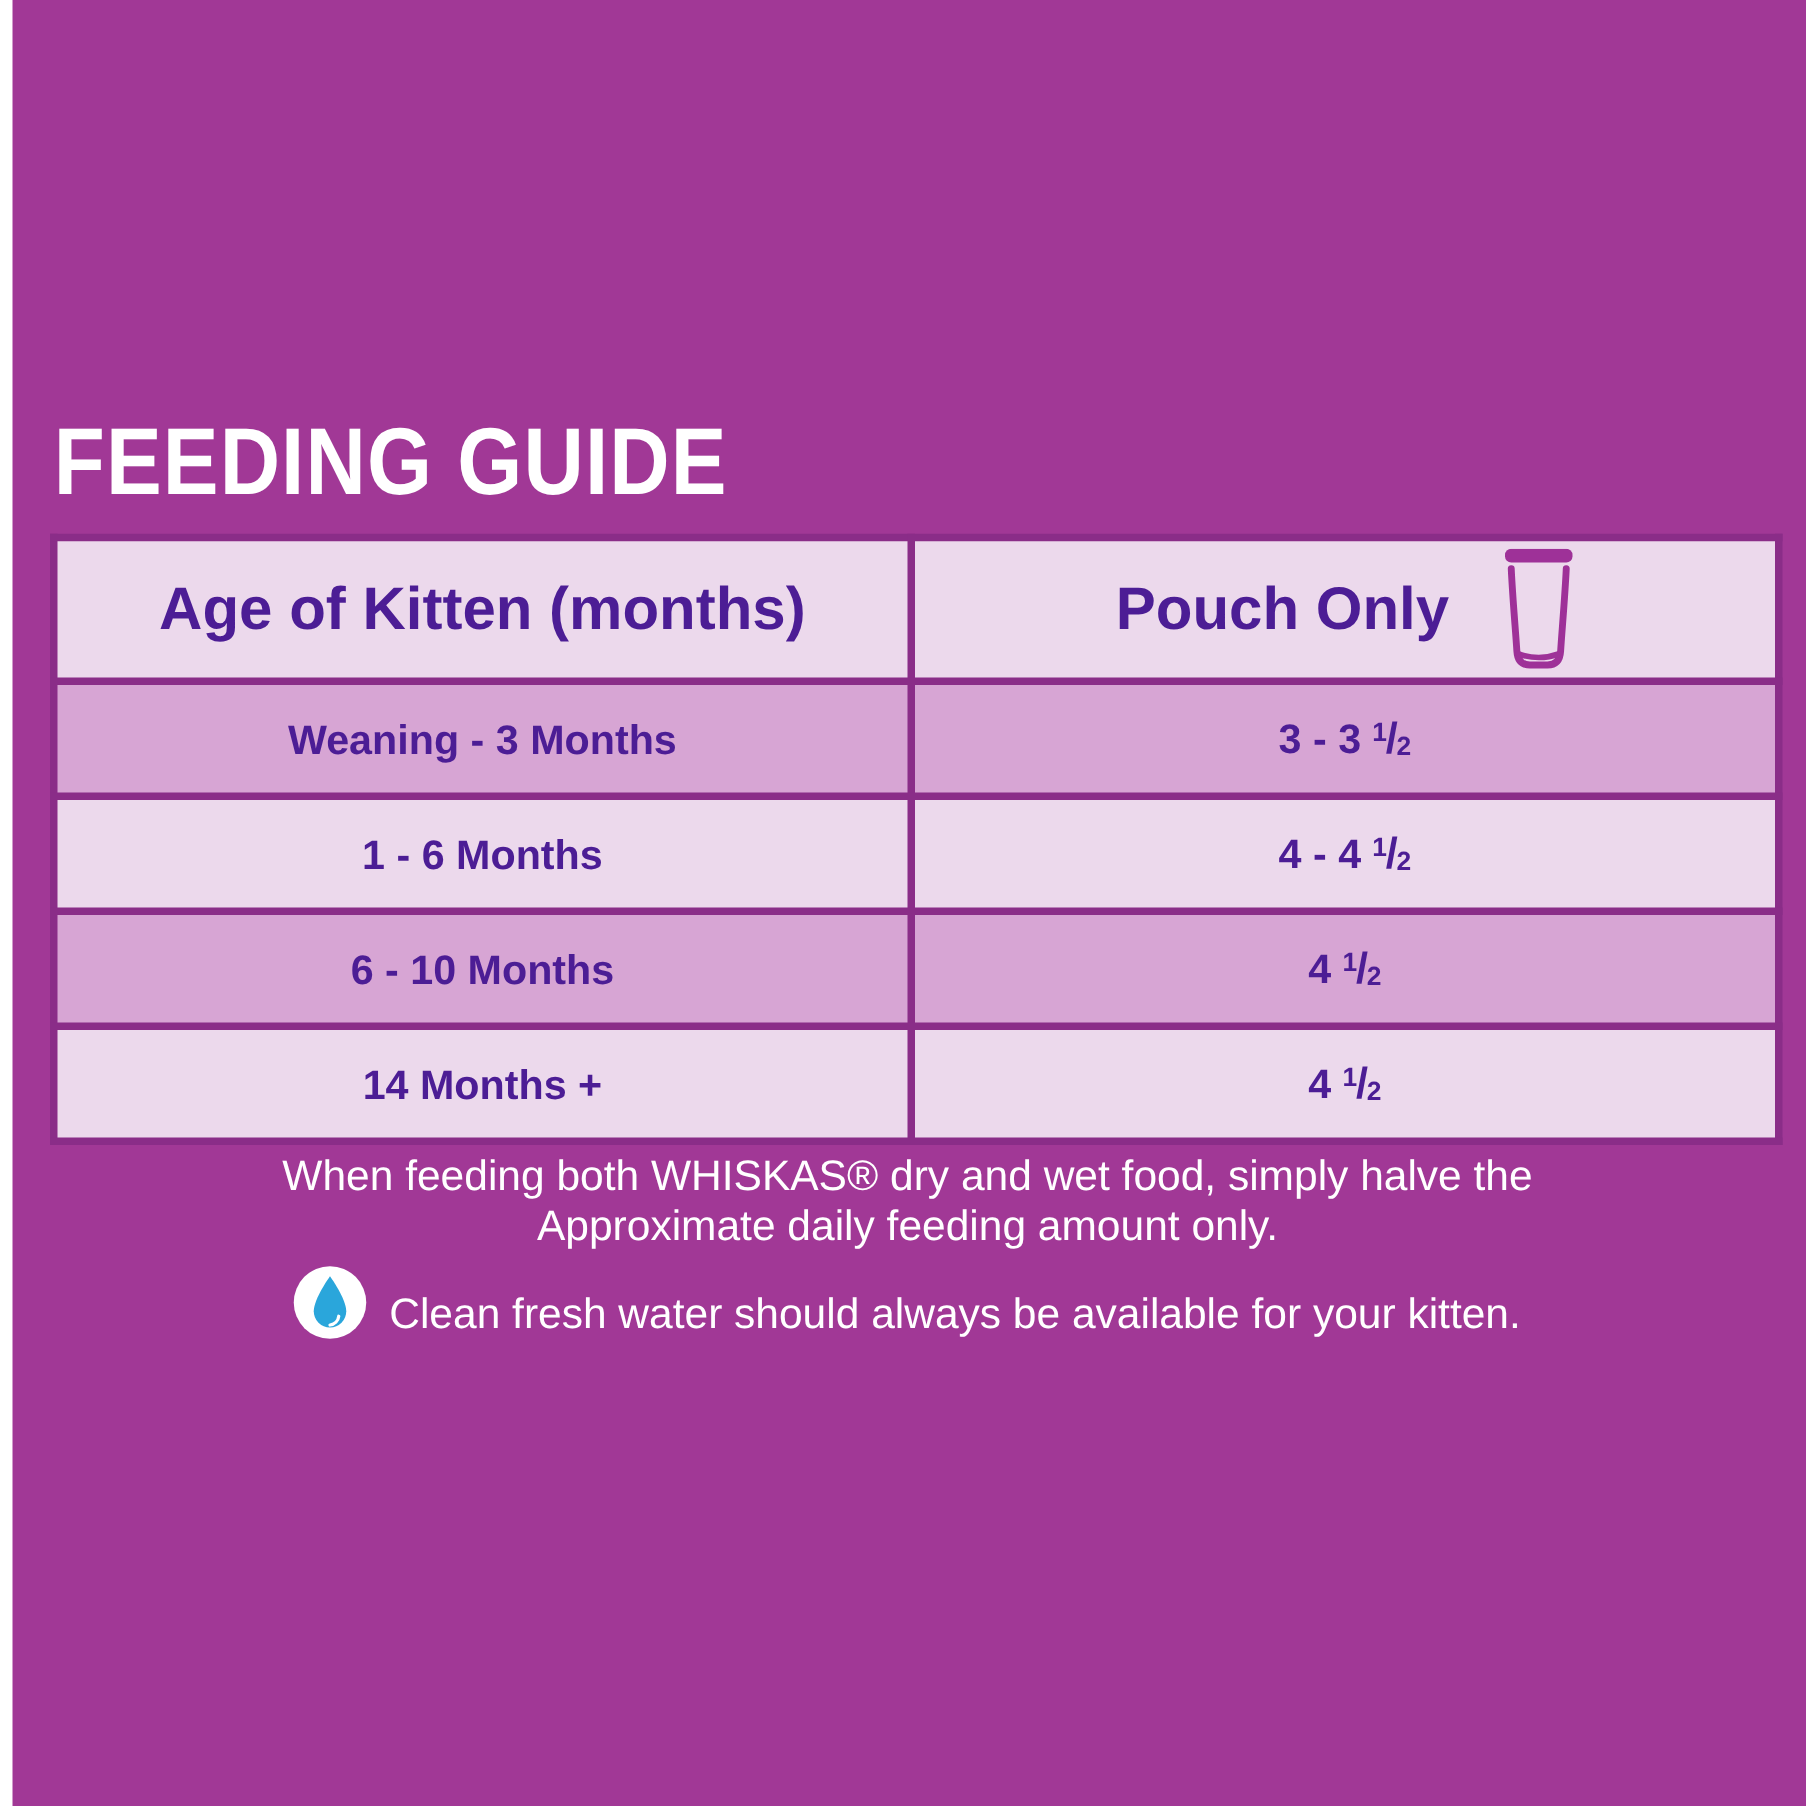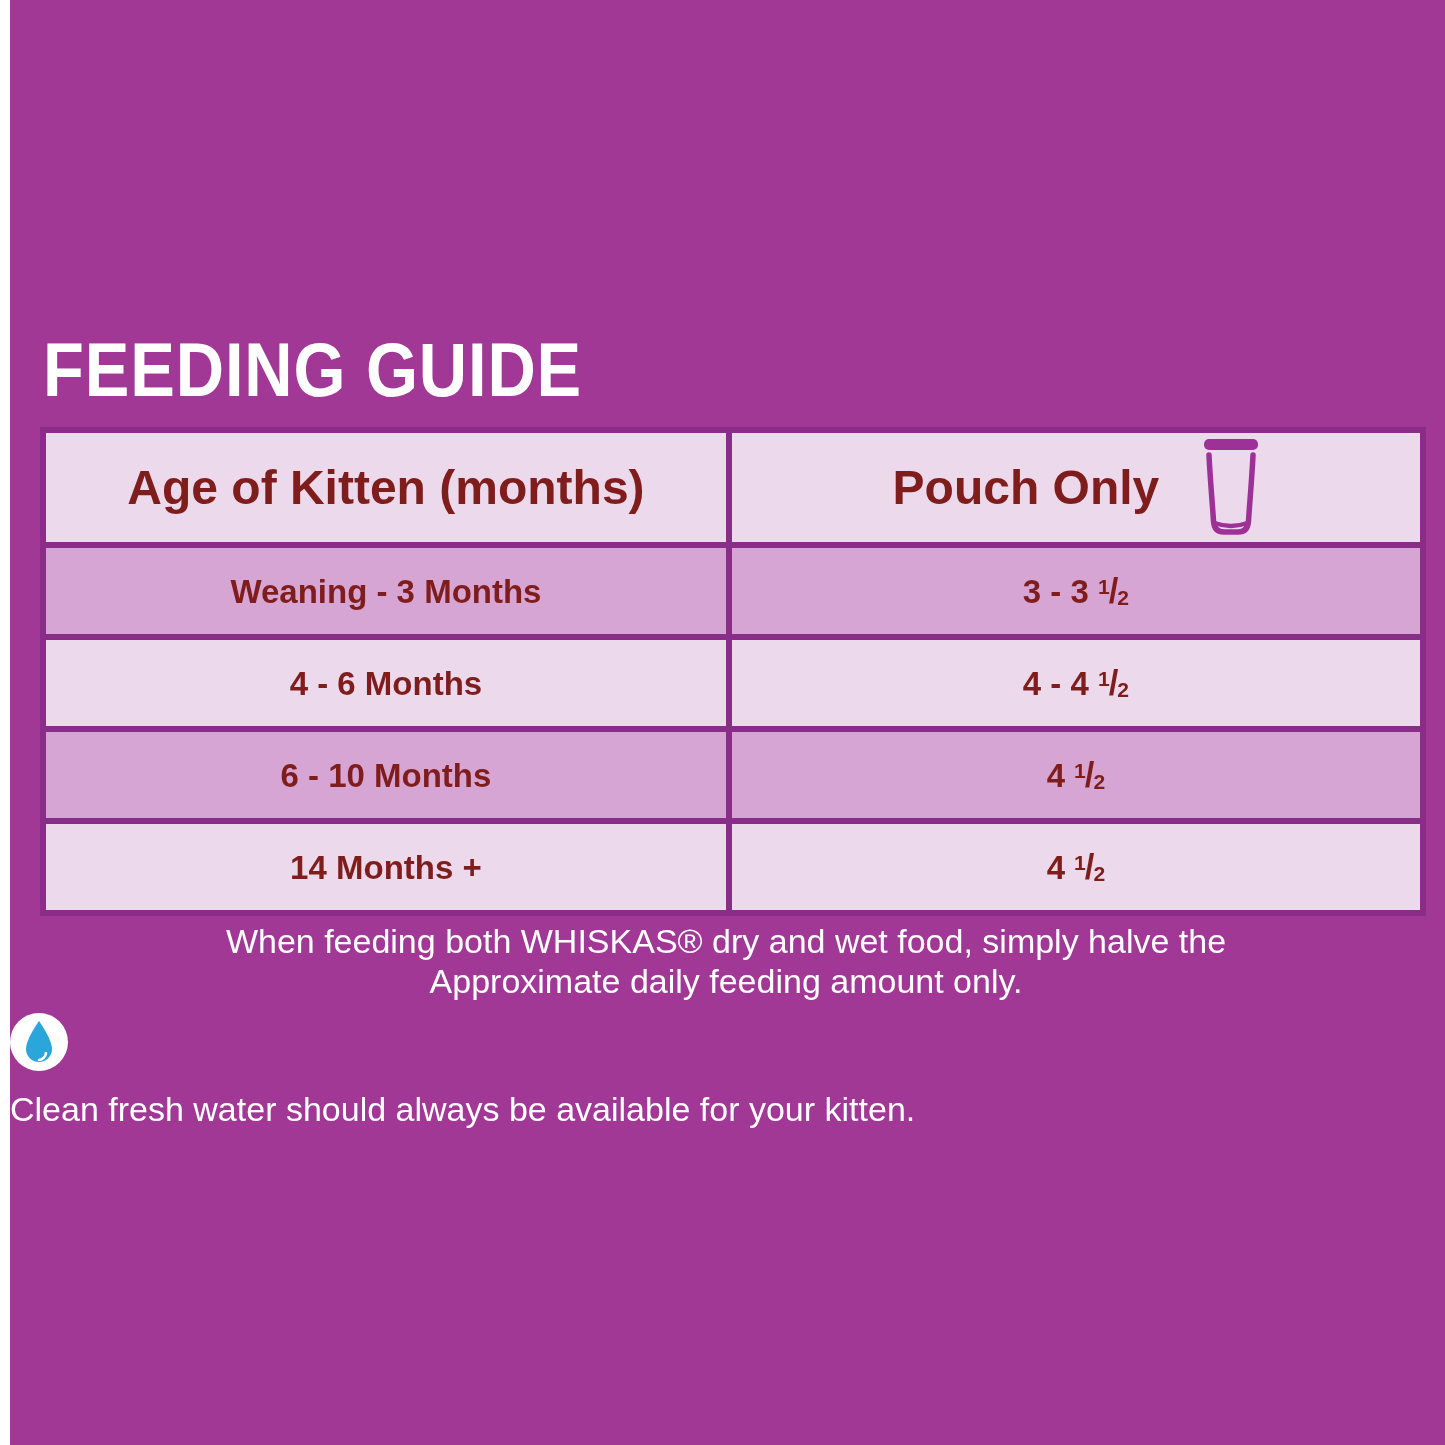--- a/index.html
+++ b/index.html
@@ -21,21 +21,21 @@
     transform:scaleX(0.88); transform-origin:left center;
   }
 
   table.ftable {
     position:absolute; left:30px; top:427px; width:1386px;
     border-collapse:collapse; table-layout:fixed;
   }
   .ftable th, .ftable td {
     border:6px solid #8a2d88;
     text-align:center; vertical-align:middle;
-    color:#7f1d1d; font-weight:700; line-height:1;
+    color:#4c1d95; font-weight:700; line-height:1;
   }
   .ftable th { height:115px; font-size:48px; background:#ecd9ec; }
   .ftable td { height:92px; font-size:33px; }
   .col-age { width:49.7%; }
   tr.row-dark  td { background:#d7a5d4; }
   tr.row-light td { background:#ecd9ec; }
 
   .pouch-head { display:flex; align-items:center; justify-content:center; gap:44px; }
   .pouch-head svg { display:block; }
 
@@ -44,21 +44,21 @@
   .fr-s { font-size:1.05em; margin:0 -1px; }
   .fr-d { font-size:0.64em; vertical-align:-0.08em; }
 
   .notes {
     position:absolute; left:0; top:921px; width:1432px;
     text-align:center; color:#ffffff;
     font-size:34px; line-height:40px; font-weight:400;
   }
   .water-row {
     margin-top:12px;
-    display:flex; align-items:flex-start; justify-content:center; gap:18px;flex-direction:column;
+    display:flex; align-items:flex-end; justify-content:center; gap:18px;
   }
   .drop-circle {
     width:58px; height:58px; border-radius:50%;
     background:#ffffff; flex:0 0 auto;
     display:flex; align-items:center; justify-content:center;
   }
   .drop-circle svg { display:block; }
 </style>
 </head>
 <body>
@@ -84,21 +84,21 @@
           </div>
         </th>
       </tr>
     </thead>
     <tbody>
         <tr class="row-dark">
           <td>Weaning - 3 Months</td>
           <td><span>3 - 3</span><span class="frac"><span class="fr-n">1</span><span class="fr-s">/</span><span class="fr-d">2</span></span></td>
         </tr>
         <tr class="row-light">
-          <td>4 - 6 Months</td>
+          <td>1 - 6 Months</td>
           <td><span>4 - 4</span><span class="frac"><span class="fr-n">1</span><span class="fr-s">/</span><span class="fr-d">2</span></span></td>
         </tr>
         <tr class="row-dark">
           <td>6 - 10 Months</td>
           <td><span>4</span><span class="frac"><span class="fr-n">1</span><span class="fr-s">/</span><span class="fr-d">2</span></span></td>
         </tr>
         <tr class="row-light">
           <td>14 Months +</td>
           <td><span>4</span><span class="frac"><span class="fr-n">1</span><span class="fr-s">/</span><span class="fr-d">2</span></span></td>
         </tr>

